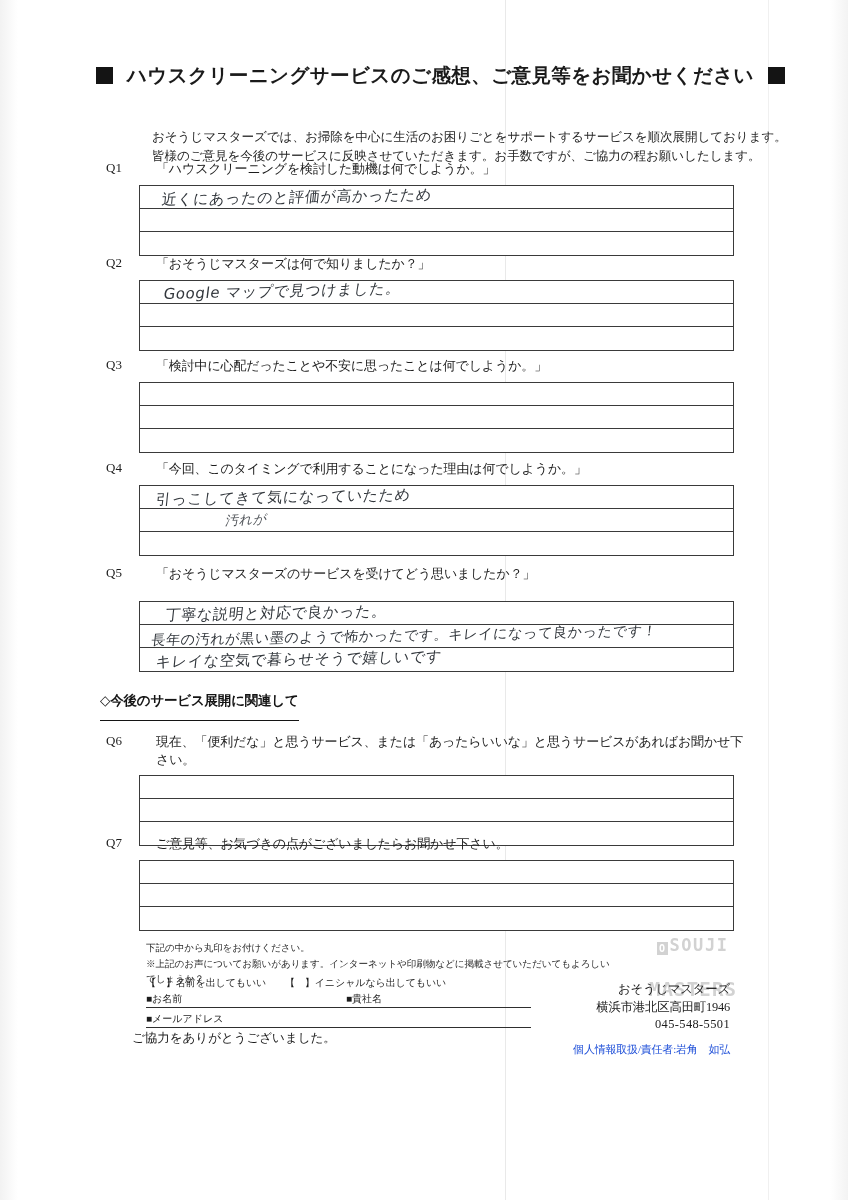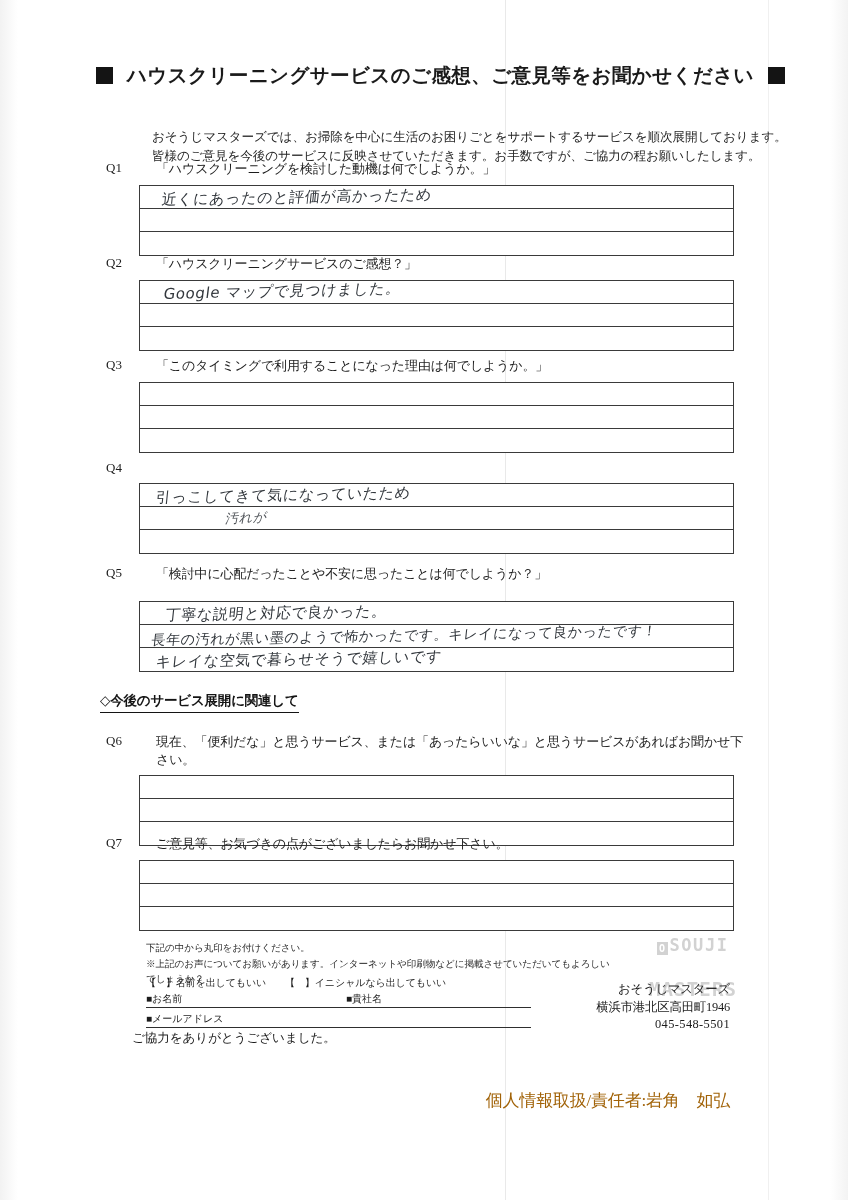--- a/index.html
+++ b/index.html
@@ -95,21 +95,21 @@
   .hw.scribble{
     transform:skewX(-14deg) rotate(-3deg);
     font-size:13px;opacity:.8;
   }
 
   
   .sect{
     position:absolute;left:100px;
     font-size:13.5px;font-weight:700;color:#141414;
     border-bottom:1.4px solid #141414;
-    padding-bottom:2px;
+    padding-bottom:10px;
     display:inline-block;
     letter-spacing:-.2px;
   }
 
   
   .note{
     position:absolute;left:146px;top:940px;width:470px;
     font-size:9.6px;color:#2a2a2a;line-height:1.62;
     letter-spacing:-.1px;
   }
@@ -146,22 +146,22 @@
     position:absolute;right:118px;top:981px;
     text-align:right;font-size:12.4px;color:#1c1c1c;
     line-height:1.42;letter-spacing:-.2px;
   }
   .company .tel{letter-spacing:.4px;}
   .thanks{
     position:absolute;left:132px;top:1030px;
     font-size:12.6px;color:#1c1c1c;letter-spacing:-.1px;
   }
   .resp{
-    position:absolute;right:118px;top:1089px;
-    font-size:17px;color:#a16207;letter-spacing:-.2px;
+    position:absolute;right:118px;top:1042px;
+    font-size:11px;color:#1d4ed8;letter-spacing:-.2px;
     white-space:nowrap;
   }
 </style>
 </head>
 <body>
 
 <div class="page">
 
   <div class="edge-shade"></div>
   <div class="edge-shade r"></div>
@@ -189,62 +189,63 @@
         <span class="hw" style="left:22px;top:2px;">近くにあったのと評価が高かったため</span>
       </div>
       <div class="arow"></div>
       <div class="arow"></div>
     </div>
   </div>
 
   <div class="qblock" style="top:255px;">
     <div class="qhead">
       <div class="qno">Q2</div>
-      <div class="qtext">「ハウスクリーニングサービスのご感想？」</div>
+      <div class="qtext">「おそうじマスターズは何で知りましたか？」</div>
     </div>
     <div class="answer-box">
       <div class="arow">
         <span class="hw lat" style="left:24px;top:1px;">Google マップで見つけました。</span>
       </div>
       <div class="arow"></div>
       <div class="arow"></div>
     </div>
   </div>
 
   <div class="qblock" style="top:357px;">
     <div class="qhead">
       <div class="qno">Q3</div>
-      <div class="qtext">「このタイミングで利用することになった理由は何でしようか。」</div>
+      <div class="qtext">「検討中に心配だったことや不安に思ったことは何でしようか。」</div>
     </div>
     <div class="answer-box">
       <div class="arow"></div>
       <div class="arow"></div>
       <div class="arow"></div>
     </div>
   </div>
 
   <div class="qblock" style="top:460px;">
     <div class="qhead">
       <div class="qno">Q4</div>
+      <div class="qtext">「今回、このタイミングで利用することになった理由は何でしようか。」</div>
     </div>
     <div class="answer-box">
       <div class="arow">
         <span class="hw" style="left:16px;top:2px;">引っこしてきて気になっていたため</span>
       </div>
       <div class="arow">
         <span class="hw scribble" style="left:86px;top:2px;">汚れが</span>
       </div>
       <div class="arow"></div>
     </div>
   </div>
 
   <div class="qblock" style="top:565px;">
     <div class="qhead">
       <div class="qno">Q5</div>
-      <div class="qtext">「検討中に心配だったことや不安に思ったことは何でしようか？」</div>
+      <div class="qtext">「おそうじマスターズのサービスを受けてどう思いましたか？」</div>
     </div>
     <div class="answer-box" style="margin-top:18px;">
       <div class="arow">
         <span class="hw" style="left:26px;top:2px;">丁寧な説明と対応で良かった。</span>
       </div>
       <div class="arow">
         <span class="hw" style="left:12px;top:2px;font-size:14px;">長年の汚れが黒い墨のようで怖かったです。キレイになって良かったです！</span>
       </div>
       <div class="arow">
         <span class="hw" style="left:16px;top:2px;">キレイな空気で暮らせそうで嬉しいです</span>

